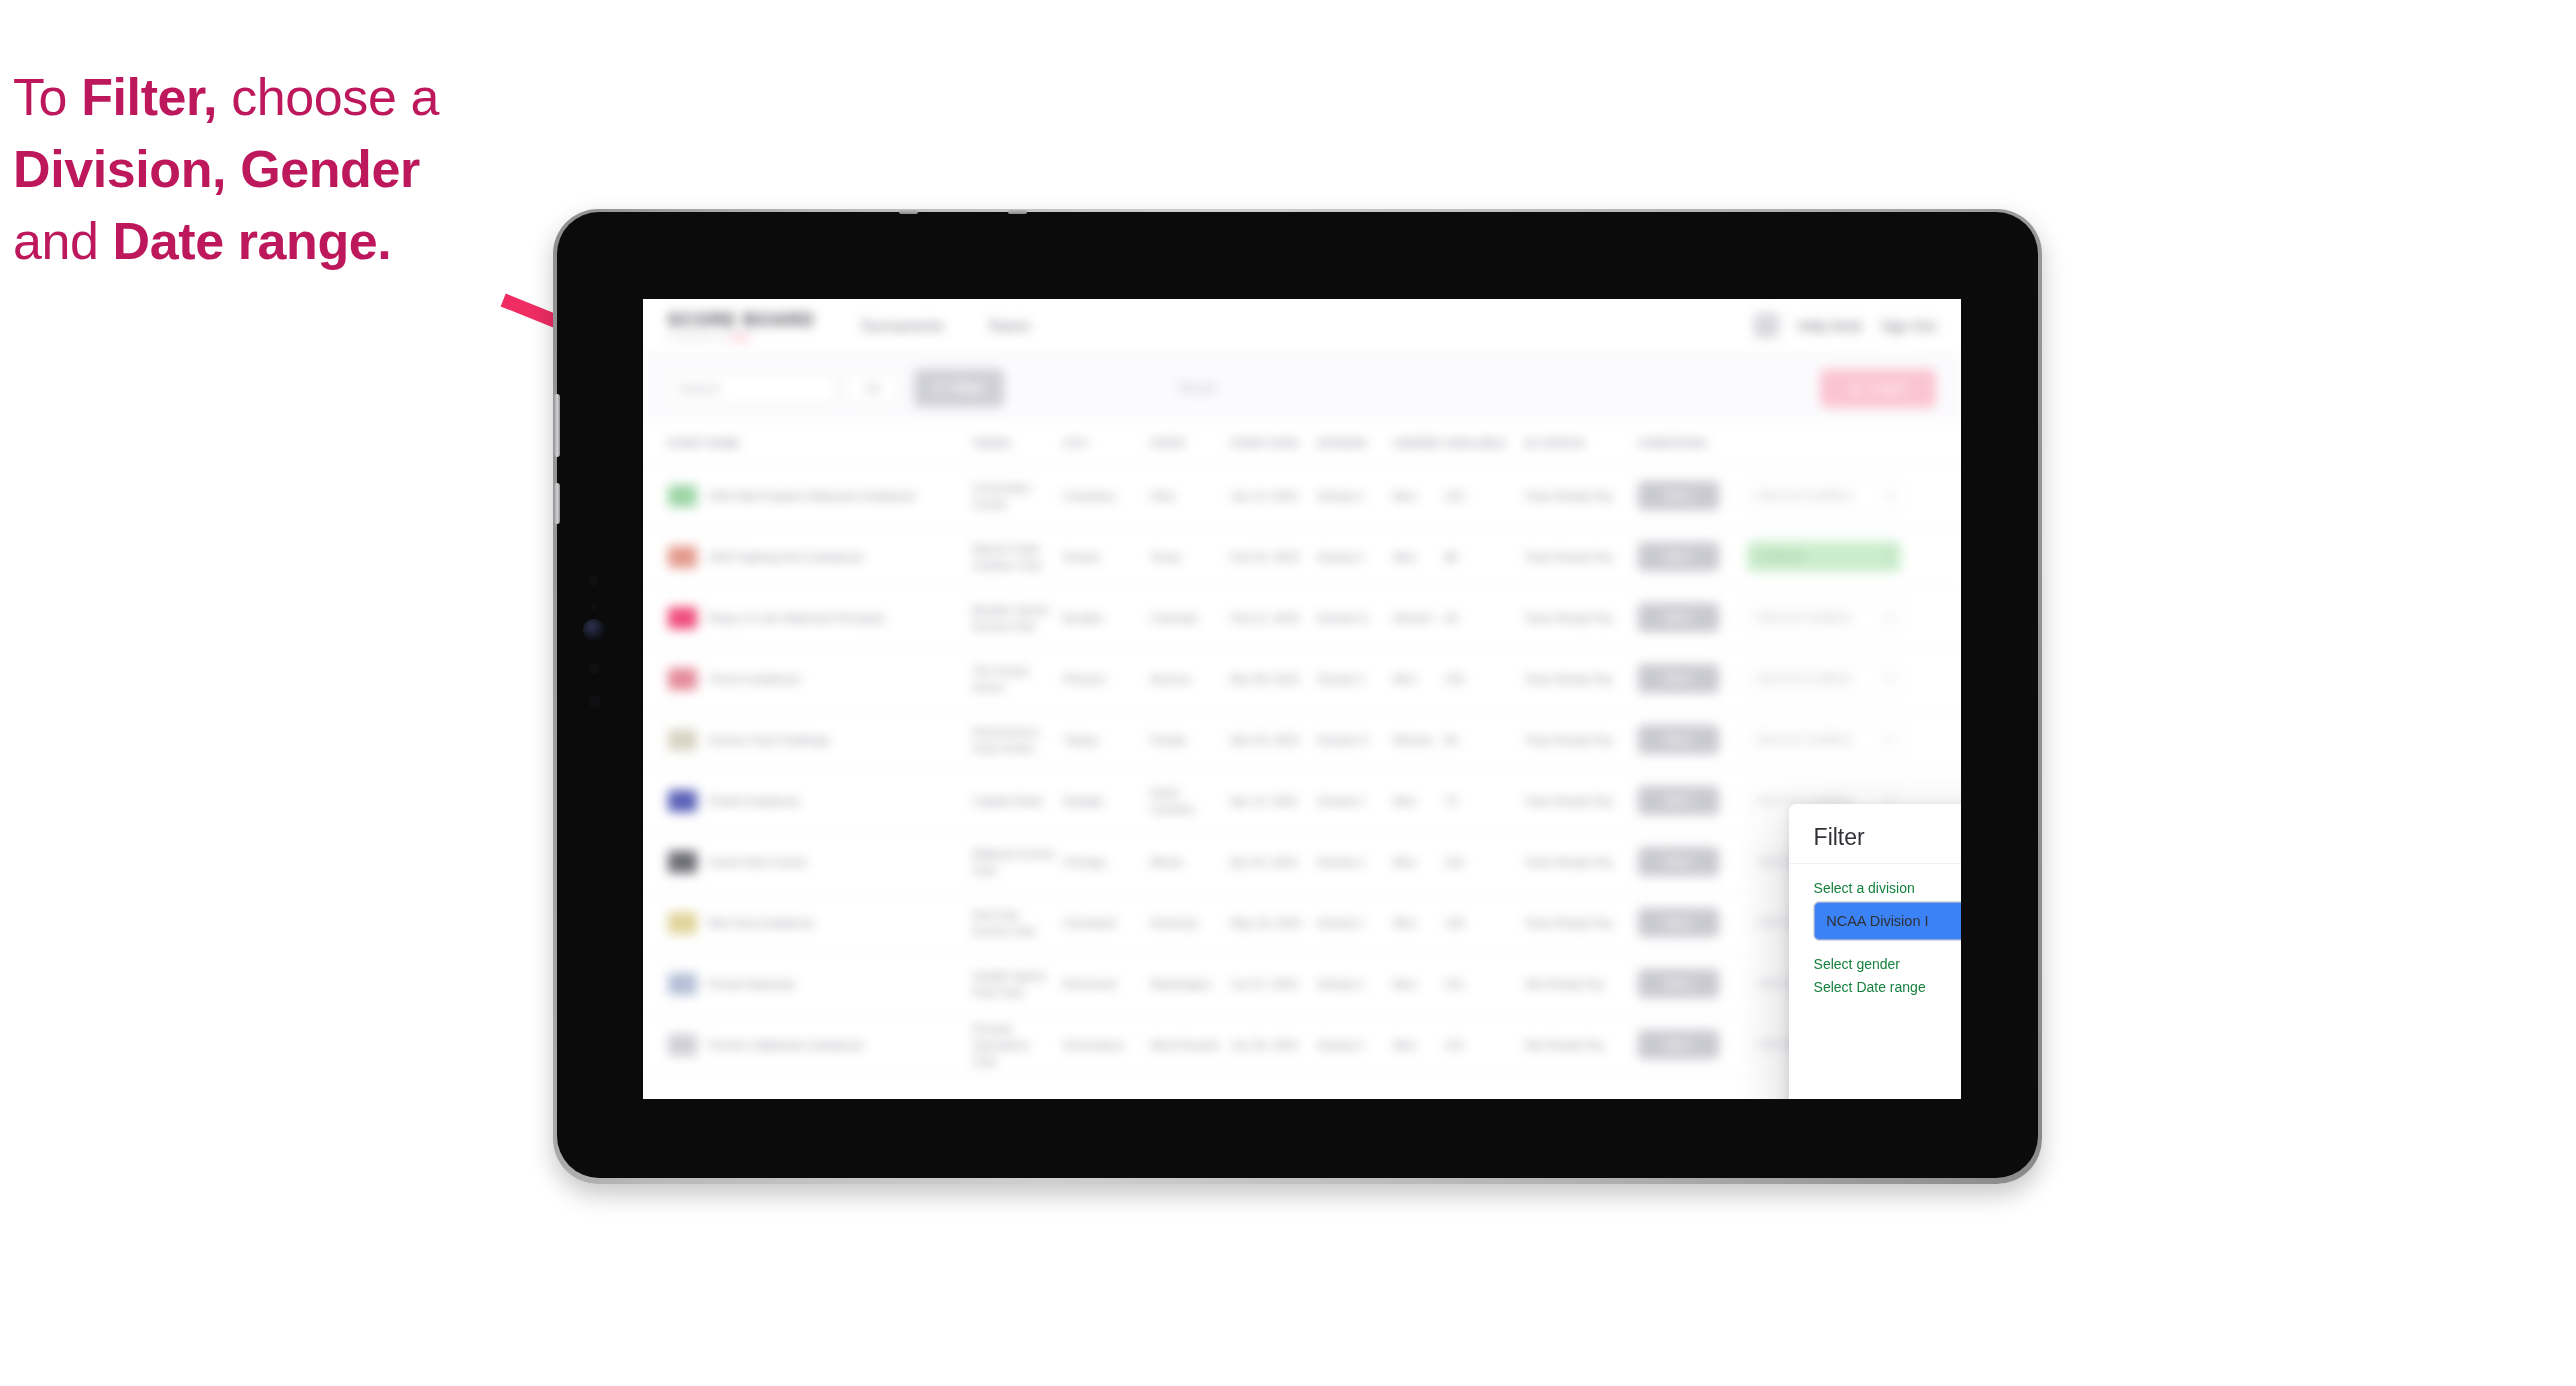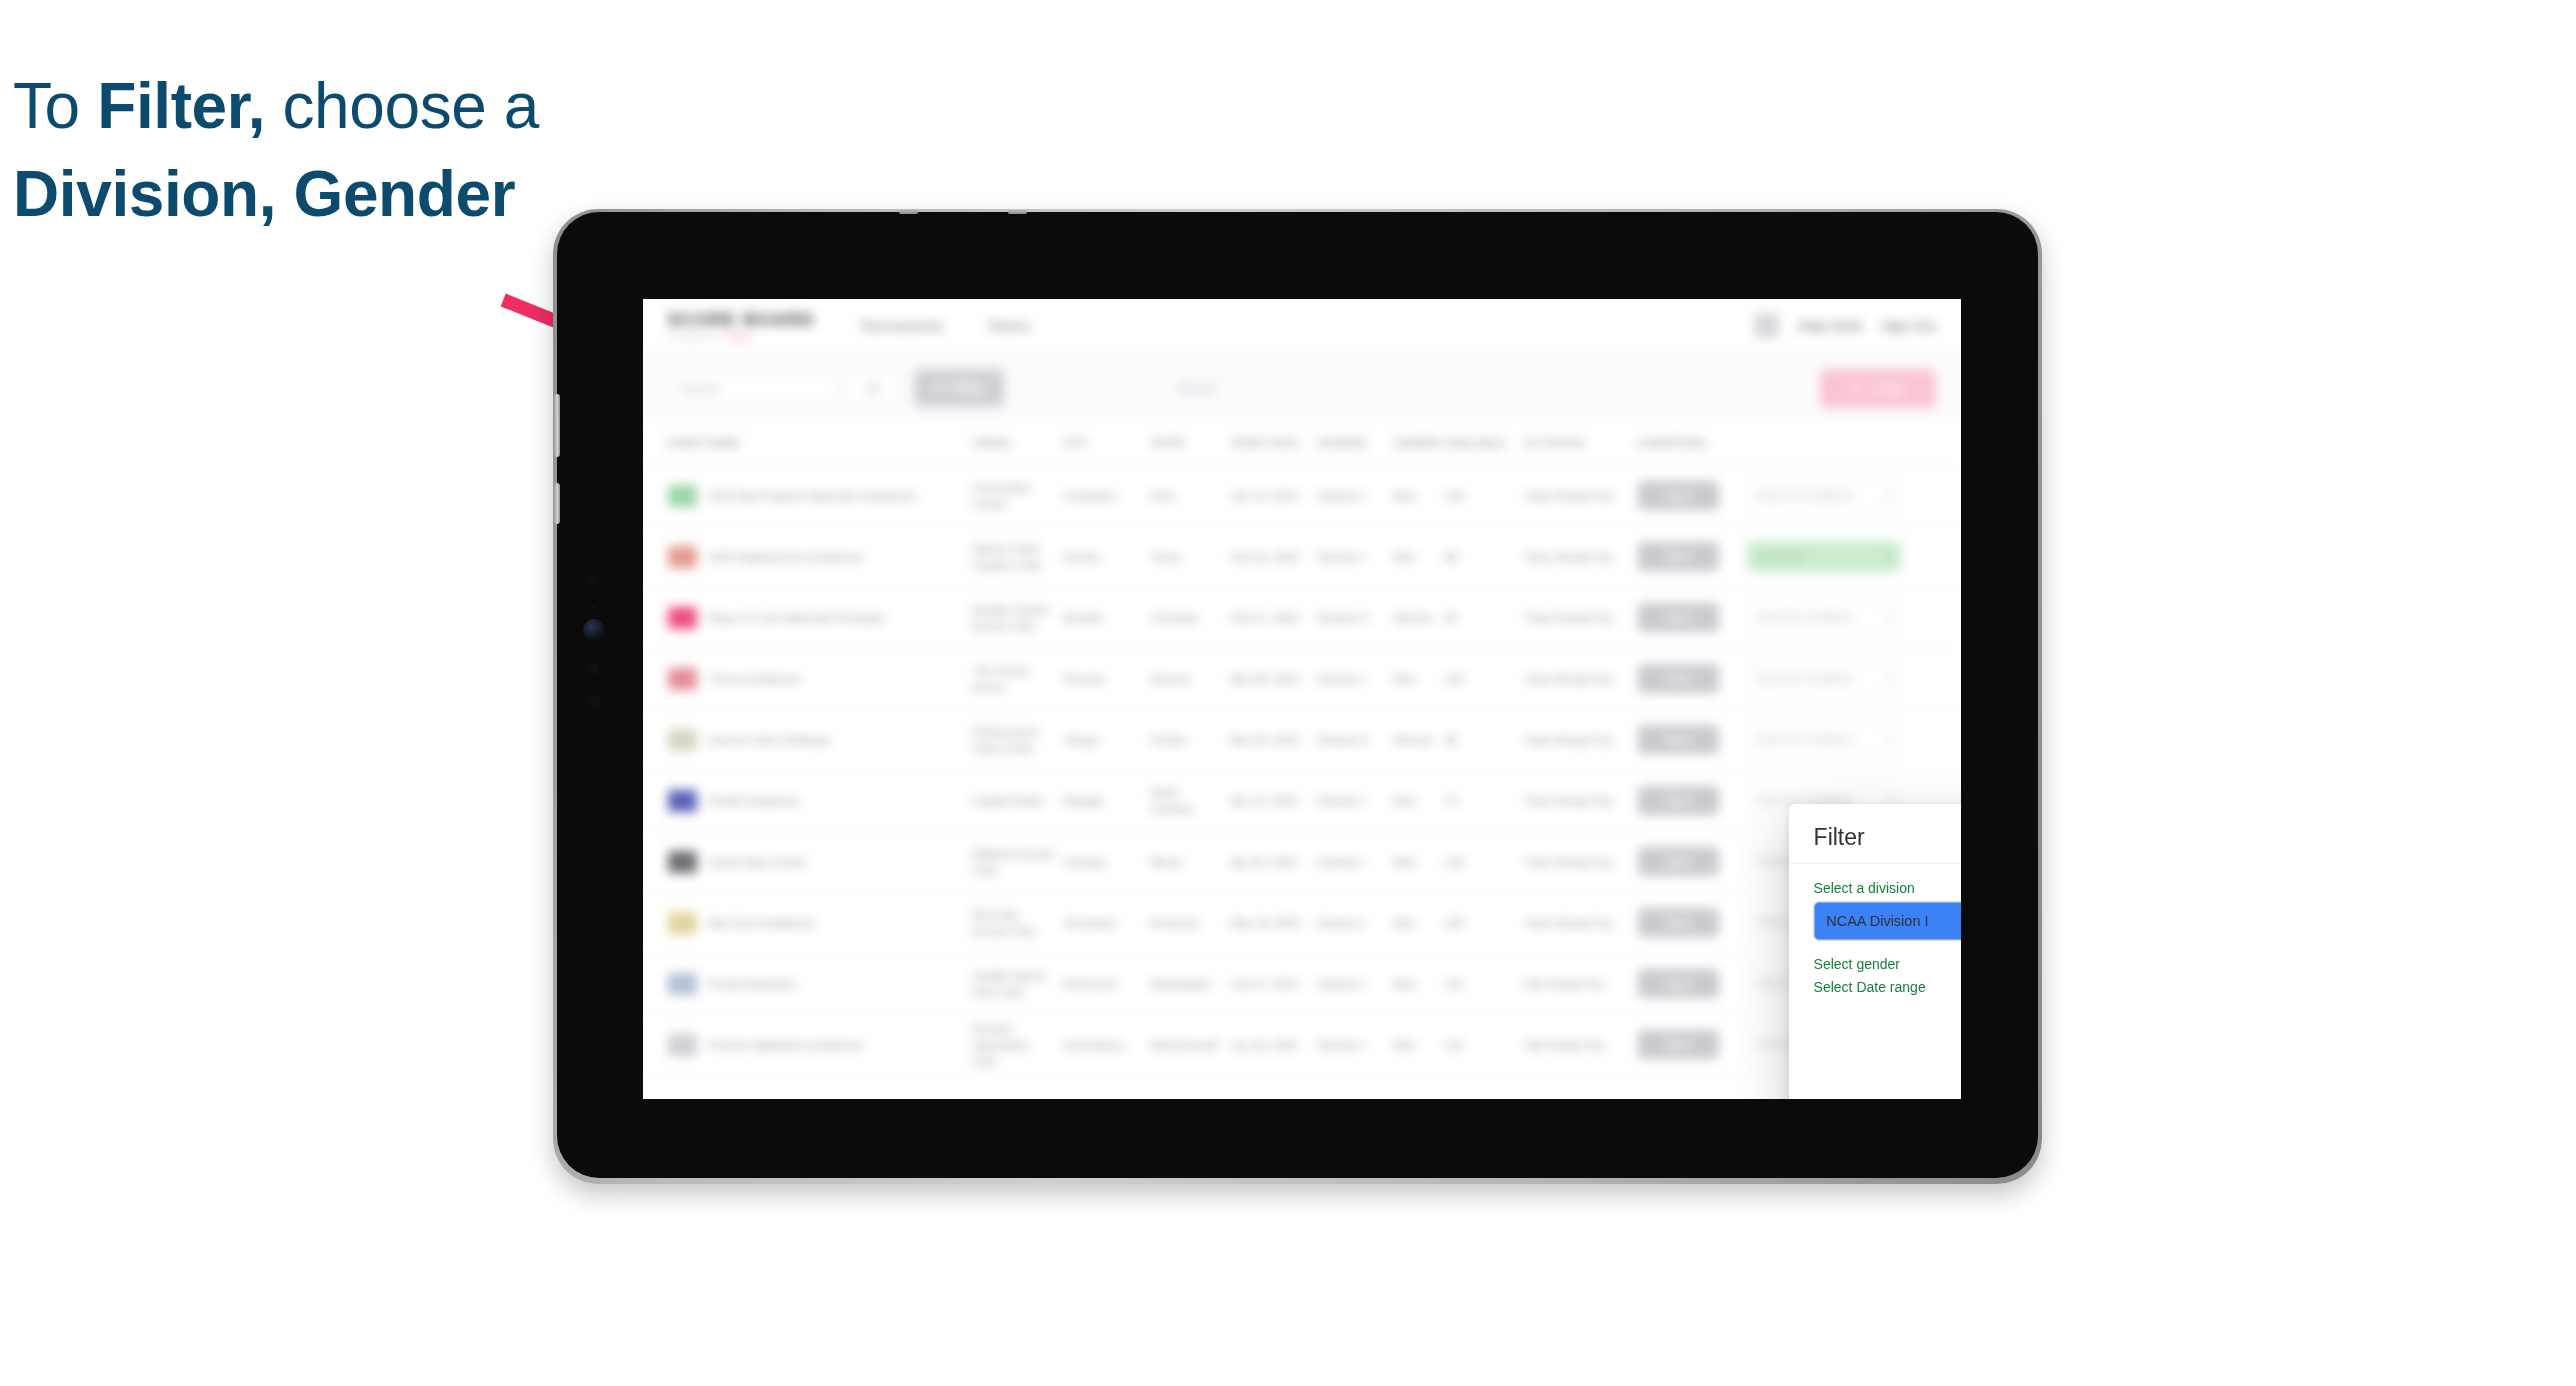--- a/index.html
+++ b/index.html
@@ -16,23 +16,23 @@
     font-family: "Liberation Sans", sans-serif;
     -webkit-font-smoothing: antialiased;
   }
 
   
   #instruction {
     position: absolute;
     left: 13px;
     top: 62px;
     width: 538px;
-    font-size: 64px;
+    font-size: 52px;
     line-height: 1.38;
-    color: #0c4a6e;
+    color: #be185d;
     font-weight: 400;
     letter-spacing: -0.4px;
   }
   #instruction .b { font-weight: 700; }
 
   
   #arrow-annotation {
     position: absolute;
     left: 465px;
     top: 284px;
@@ -380,20 +380,23 @@
   }
 </style>
 </head>
 <body>
 
 <div id="instruction">
   <div>
     <span>To </span><span class="b">Filter,</span><span> choose a</span>
   </div>
   <div class="b">Division, Gender</div>
+  <div>
+    <span>and </span><span class="b">Date range.</span>
+  </div>
 </div>
 
 <svg id="arrow-annotation" viewBox="0 0 880 380">
   <line x1="52" y1="22" x2="770" y2="312" stroke="#ef2d63" stroke-width="19" stroke-linecap="butt"></line>
   <polygon points="824,350 714,300 766,286 772,238" fill="#ef2d63"></polygon>
 </svg>
 
 <div id="tablet">
   <div id="tablet-outer"></div>
   <div id="tablet-body">

